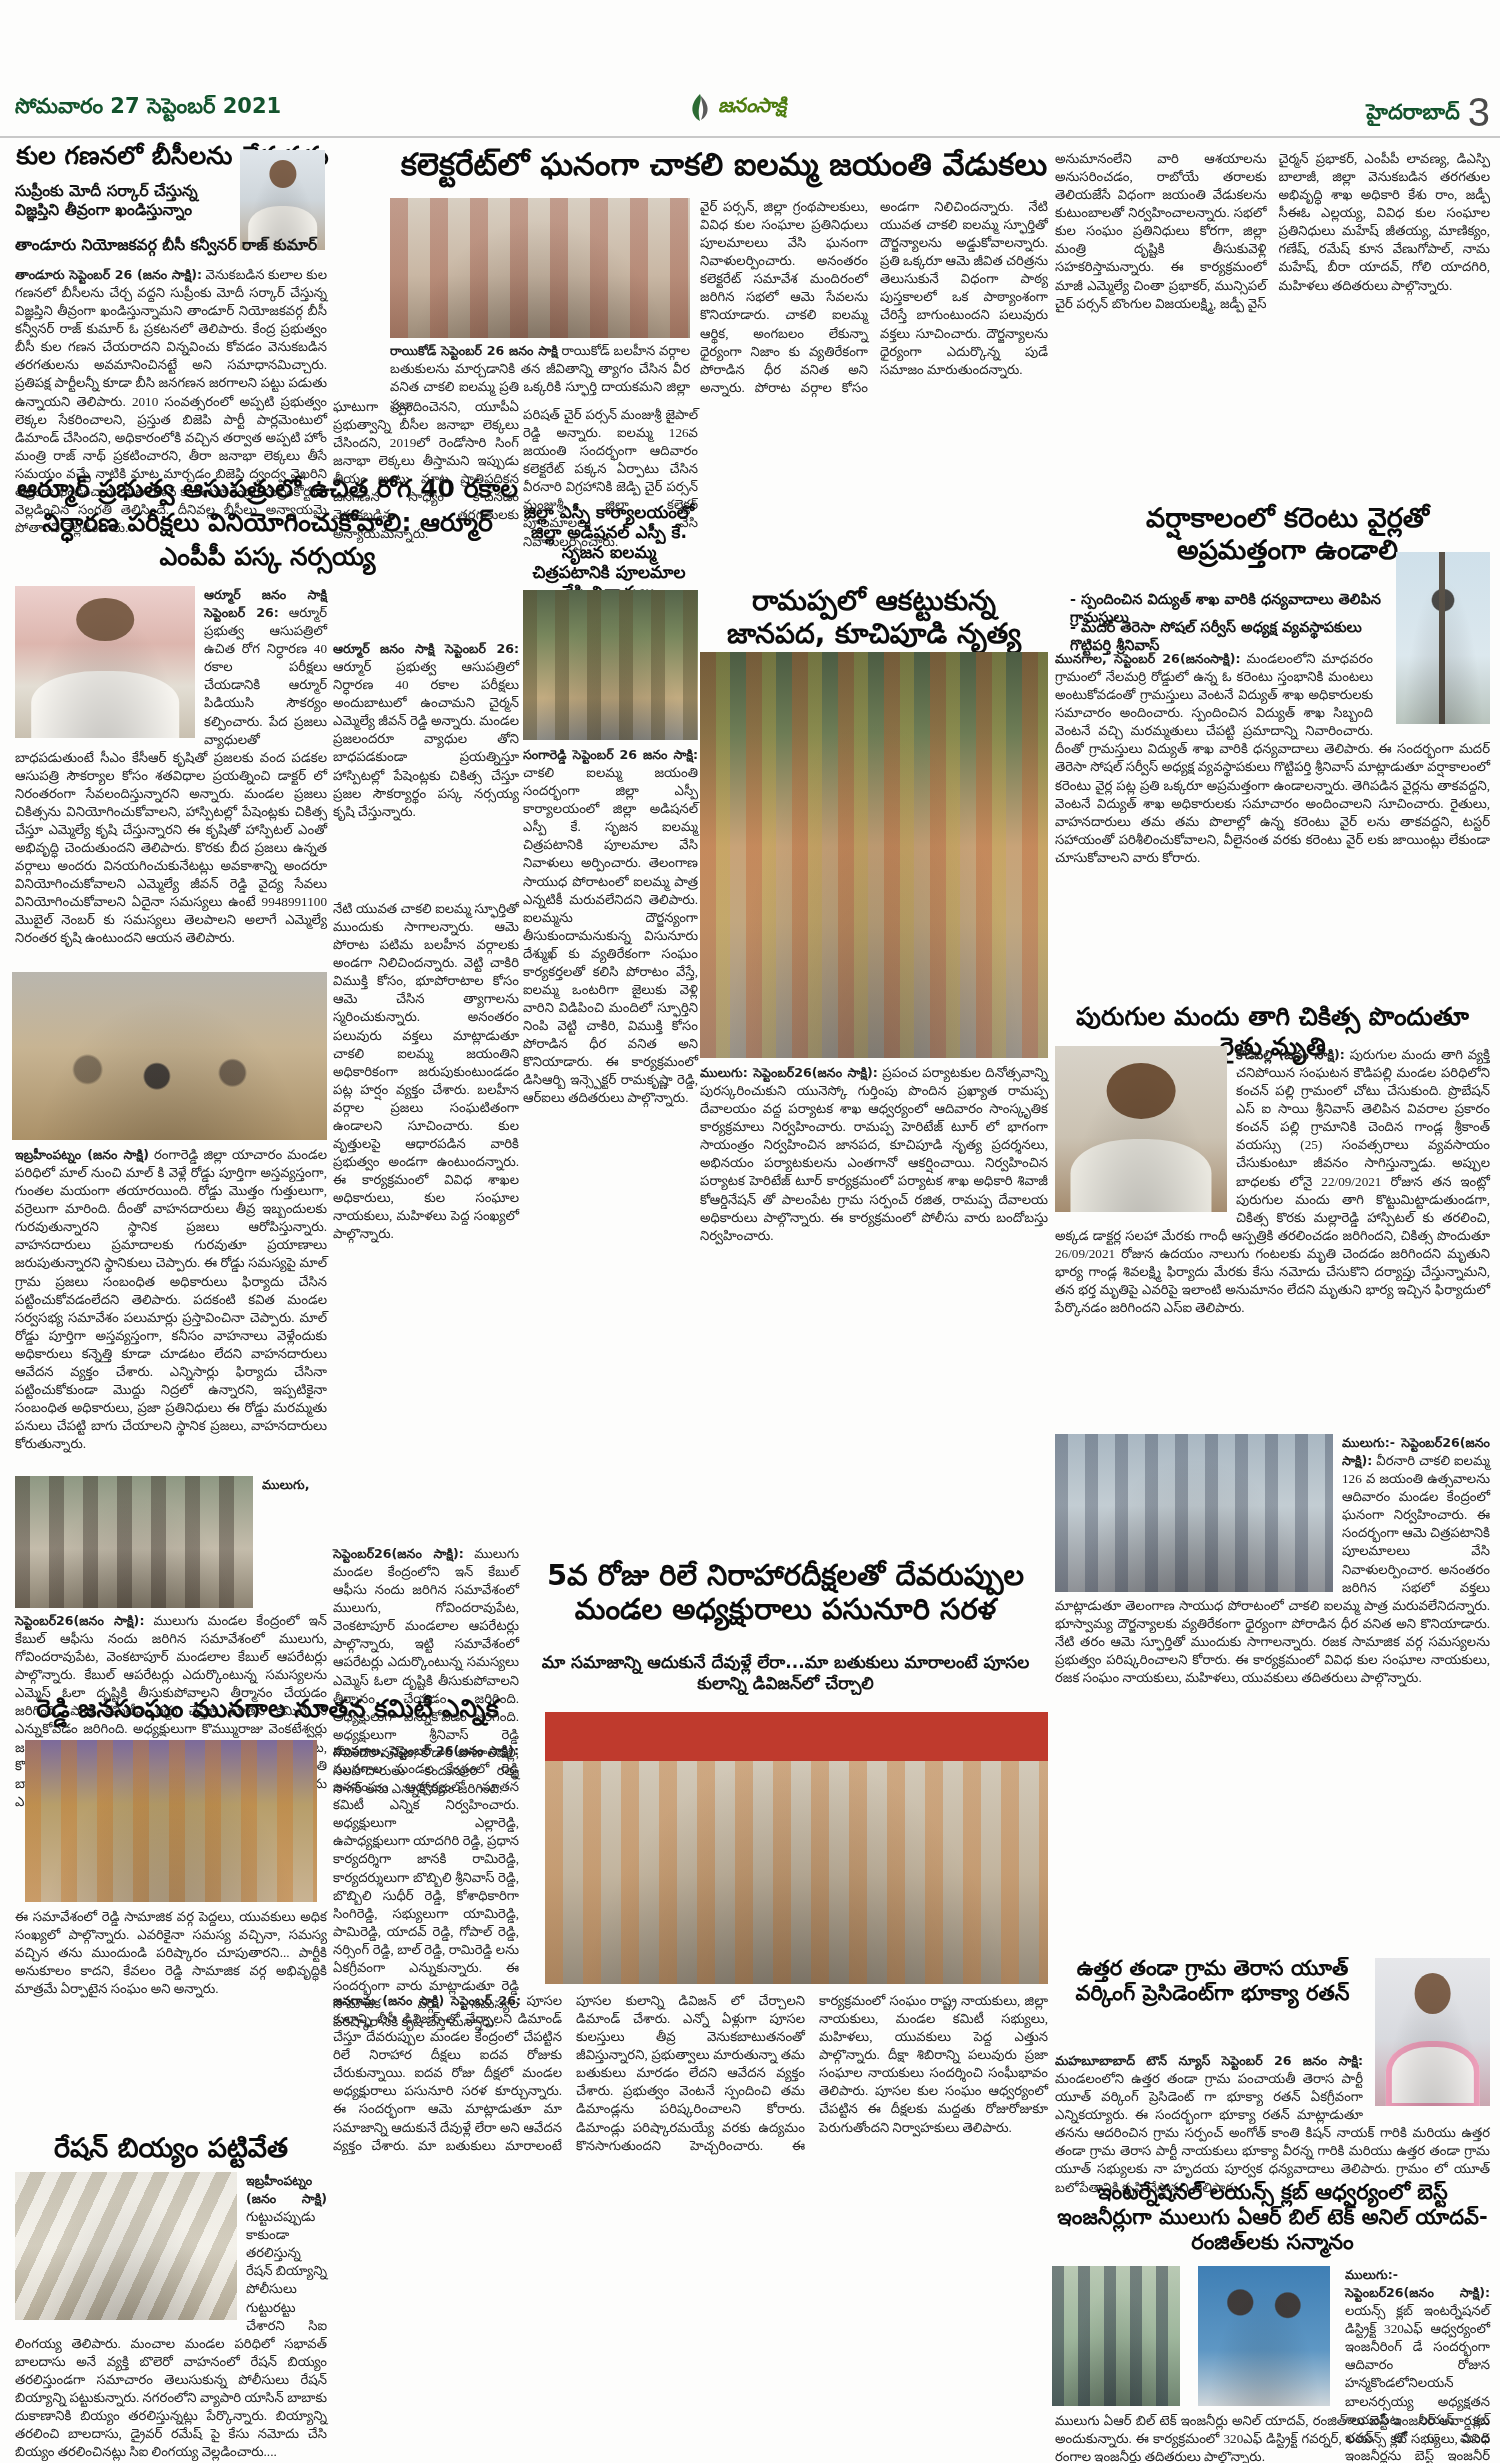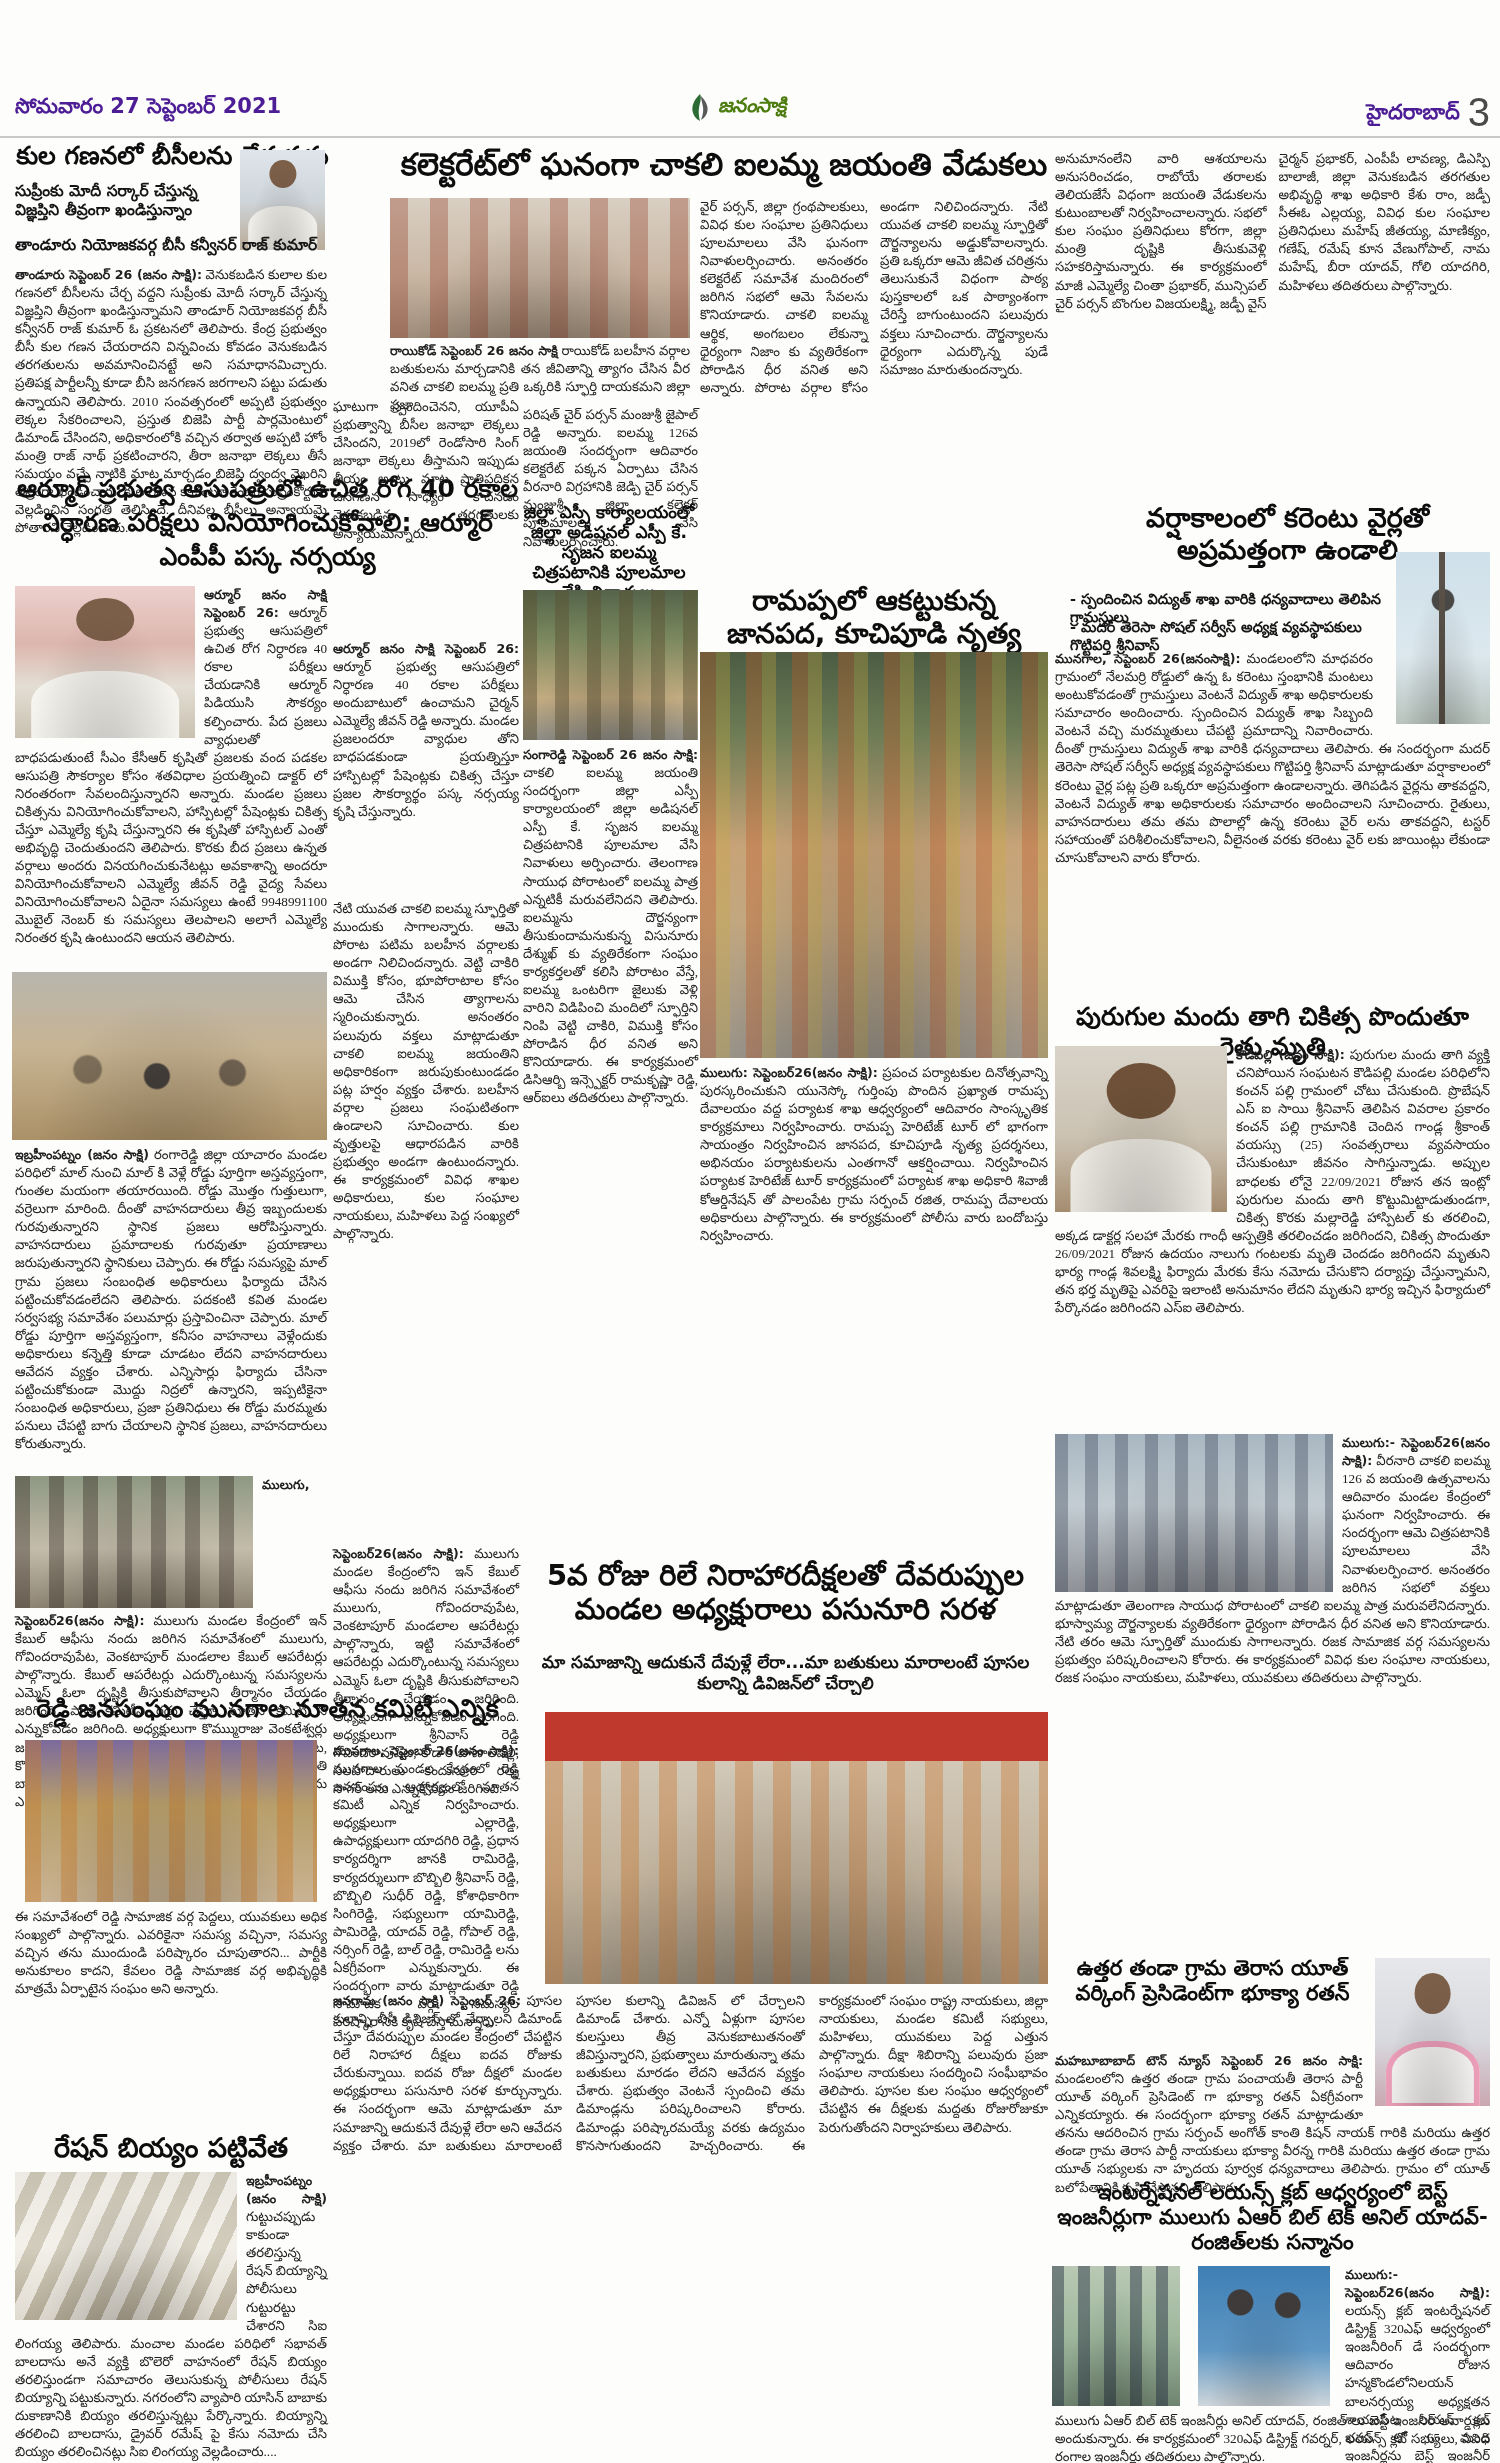--- a/index.html
+++ b/index.html
@@ -32,21 +32,21 @@
   .p-trs{background:linear-gradient(180deg,#e6e7ea 0%,#d8dadf 55%,#c9a7b0 100%);}
   .p-trs .torso{background:#f4f2f0;box-shadow:inset 0 0 0 6px rgba(230,90,140,.55);}
   .p-stage{background-image:repeating-linear-gradient(90deg,rgba(30,40,60,.45) 0 12px,rgba(0,0,0,0) 12px 26px),linear-gradient(180deg,#b9c9b4 0%,#9fb79d 50%,#6f8470 100%);}
   .p-two{background:radial-gradient(circle at 32% 26%,rgba(60,45,35,.85) 9%,transparent 10%),radial-gradient(circle at 68% 28%,rgba(60,45,35,.85) 9%,transparent 10%),linear-gradient(180deg,#3f7fb5 0%,#5e97c4 60%,#cfd6da 100%);}
   .cols2{column-count:2;column-gap:12px;}
   .cols3{column-count:3;column-gap:14px;}
   .fl-l{float:left;margin:0 9px 4px 0;position:relative;overflow:hidden;}
   .fl-l::after{content:"";position:absolute;inset:0;background:radial-gradient(ellipse at 50% 125%,rgba(0,0,0,.22),transparent 62%);}
   .fl-r{float:right;margin:0 0 4px 9px;}
   .masthead{font-family:"DejaVu Sans","Liberation Sans",sans-serif;font-weight:bold;font-size:20px;color:#4d7c0f;letter-spacing:-.5px;font-style:italic;}
-  .hdrdate{font-family:"DejaVu Sans","Liberation Sans",sans-serif;font-weight:bold;font-size:21px;color:#4c1d95;}
+  .hdrdate{font-family:"DejaVu Sans","Liberation Sans",sans-serif;font-weight:bold;font-size:21px;color:#14532d;}
   .pageno{font-family:"Liberation Sans","DejaVu Sans",sans-serif;font-weight:400;font-size:40px;color:#4a4a4a;line-height:1;}
 </style>
 </head>
 <body>
 
 <div class="page">
 
   <div class="abs hdrdate" style="left:15px;top:94px;width:340px;">సోమవారం 27 సెప్టెంబర్ 2021</div>
   <div class="abs" style="left:688px;top:92px;width:200px;display:flex;align-items:center;gap:6px;">
     <span style="display:inline-block;line-height:0;">

